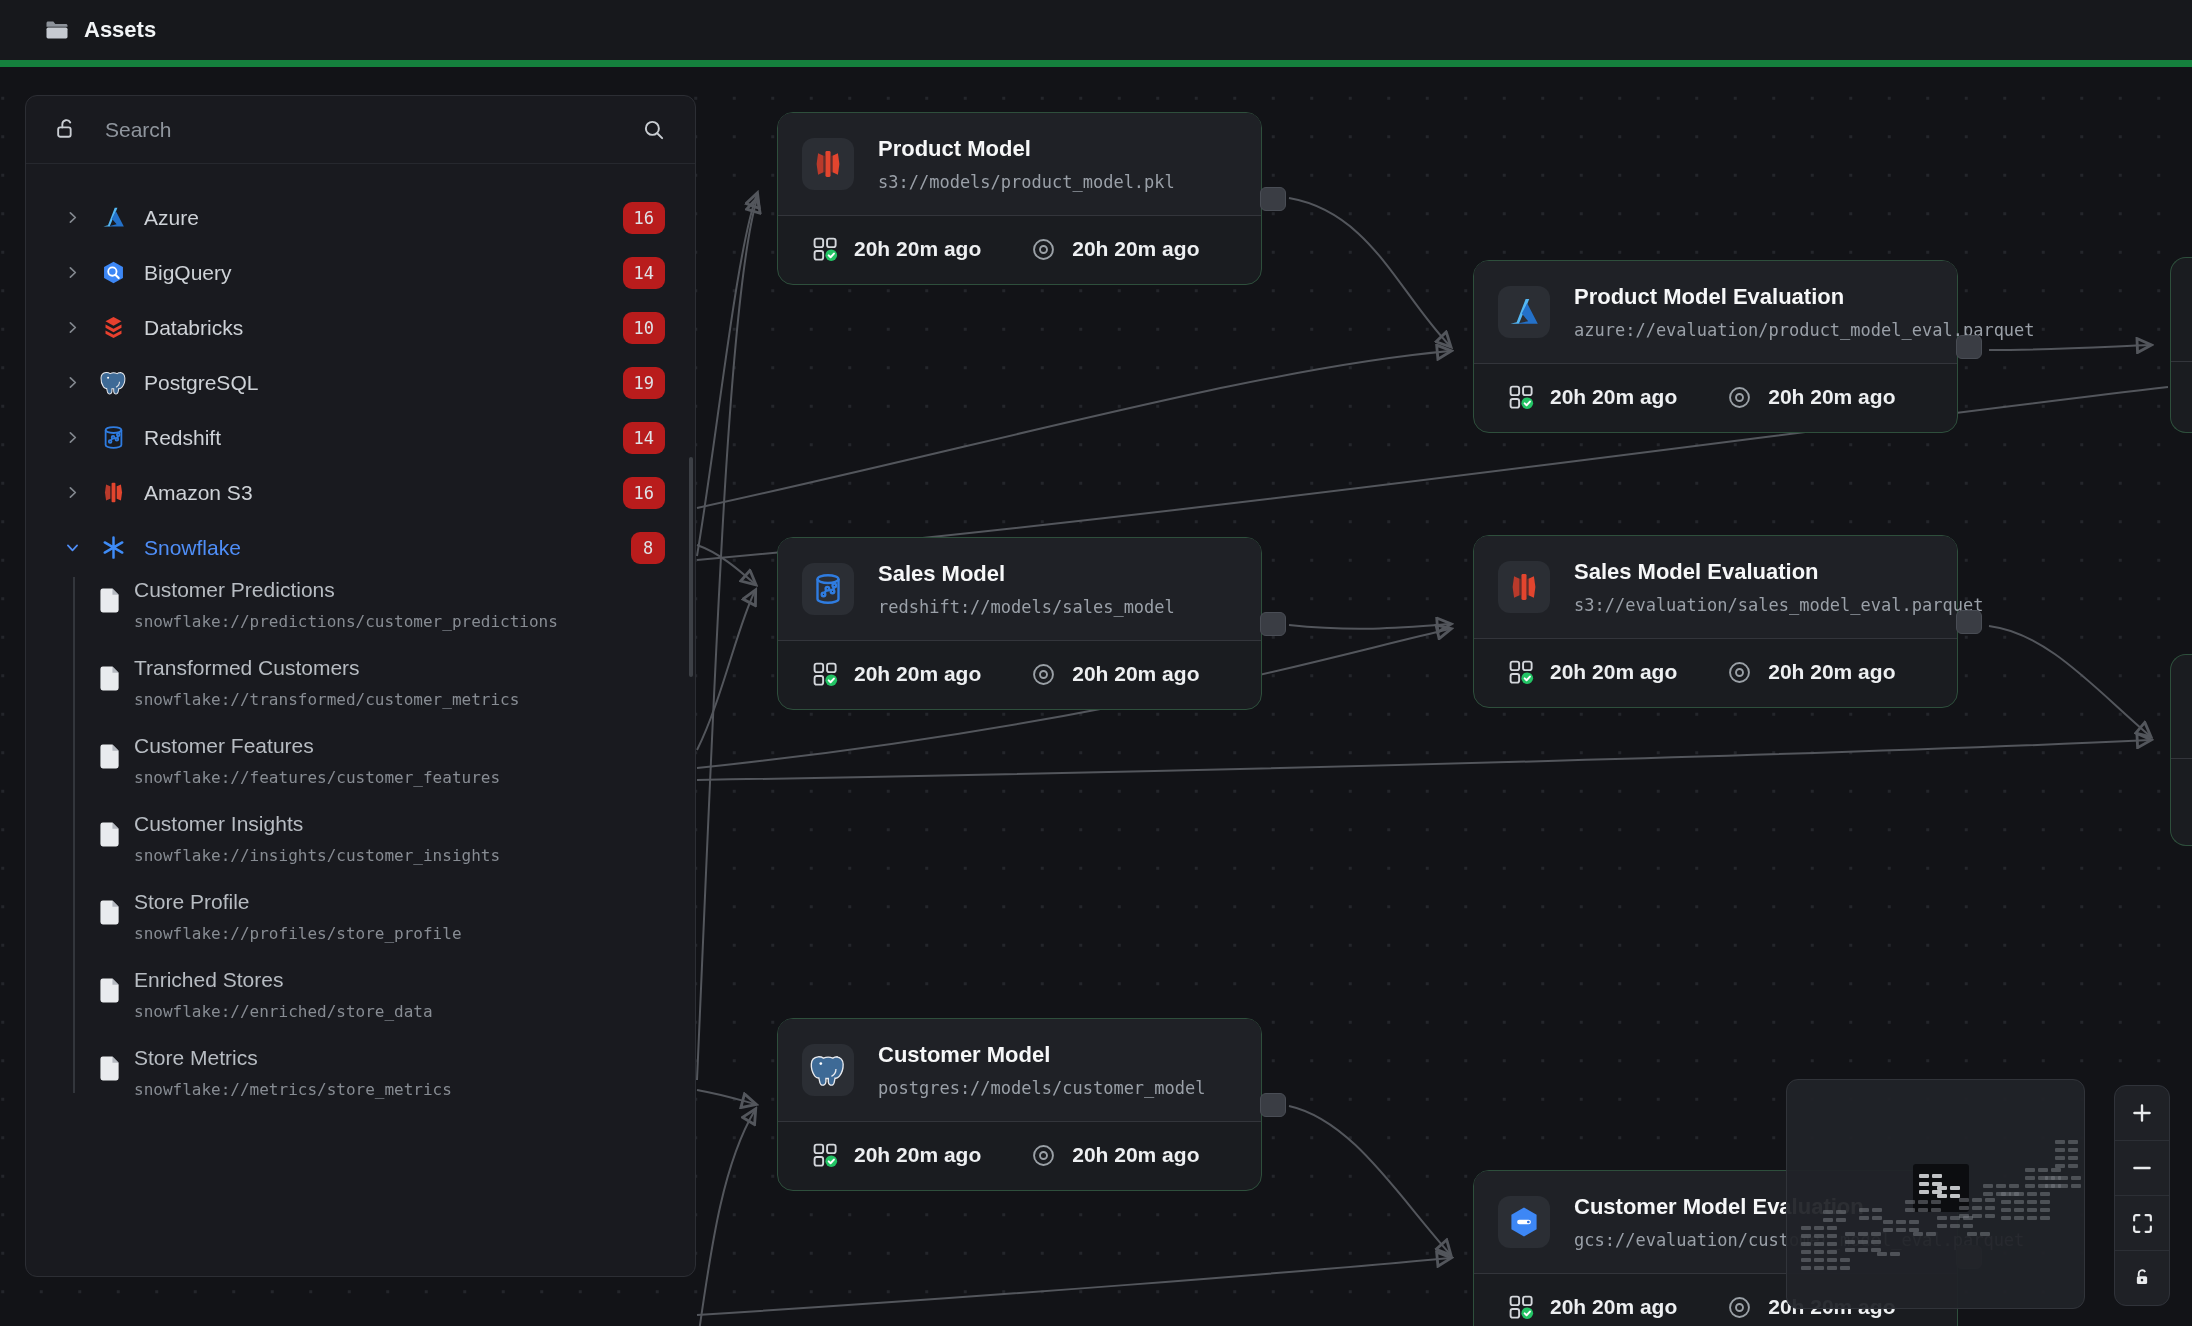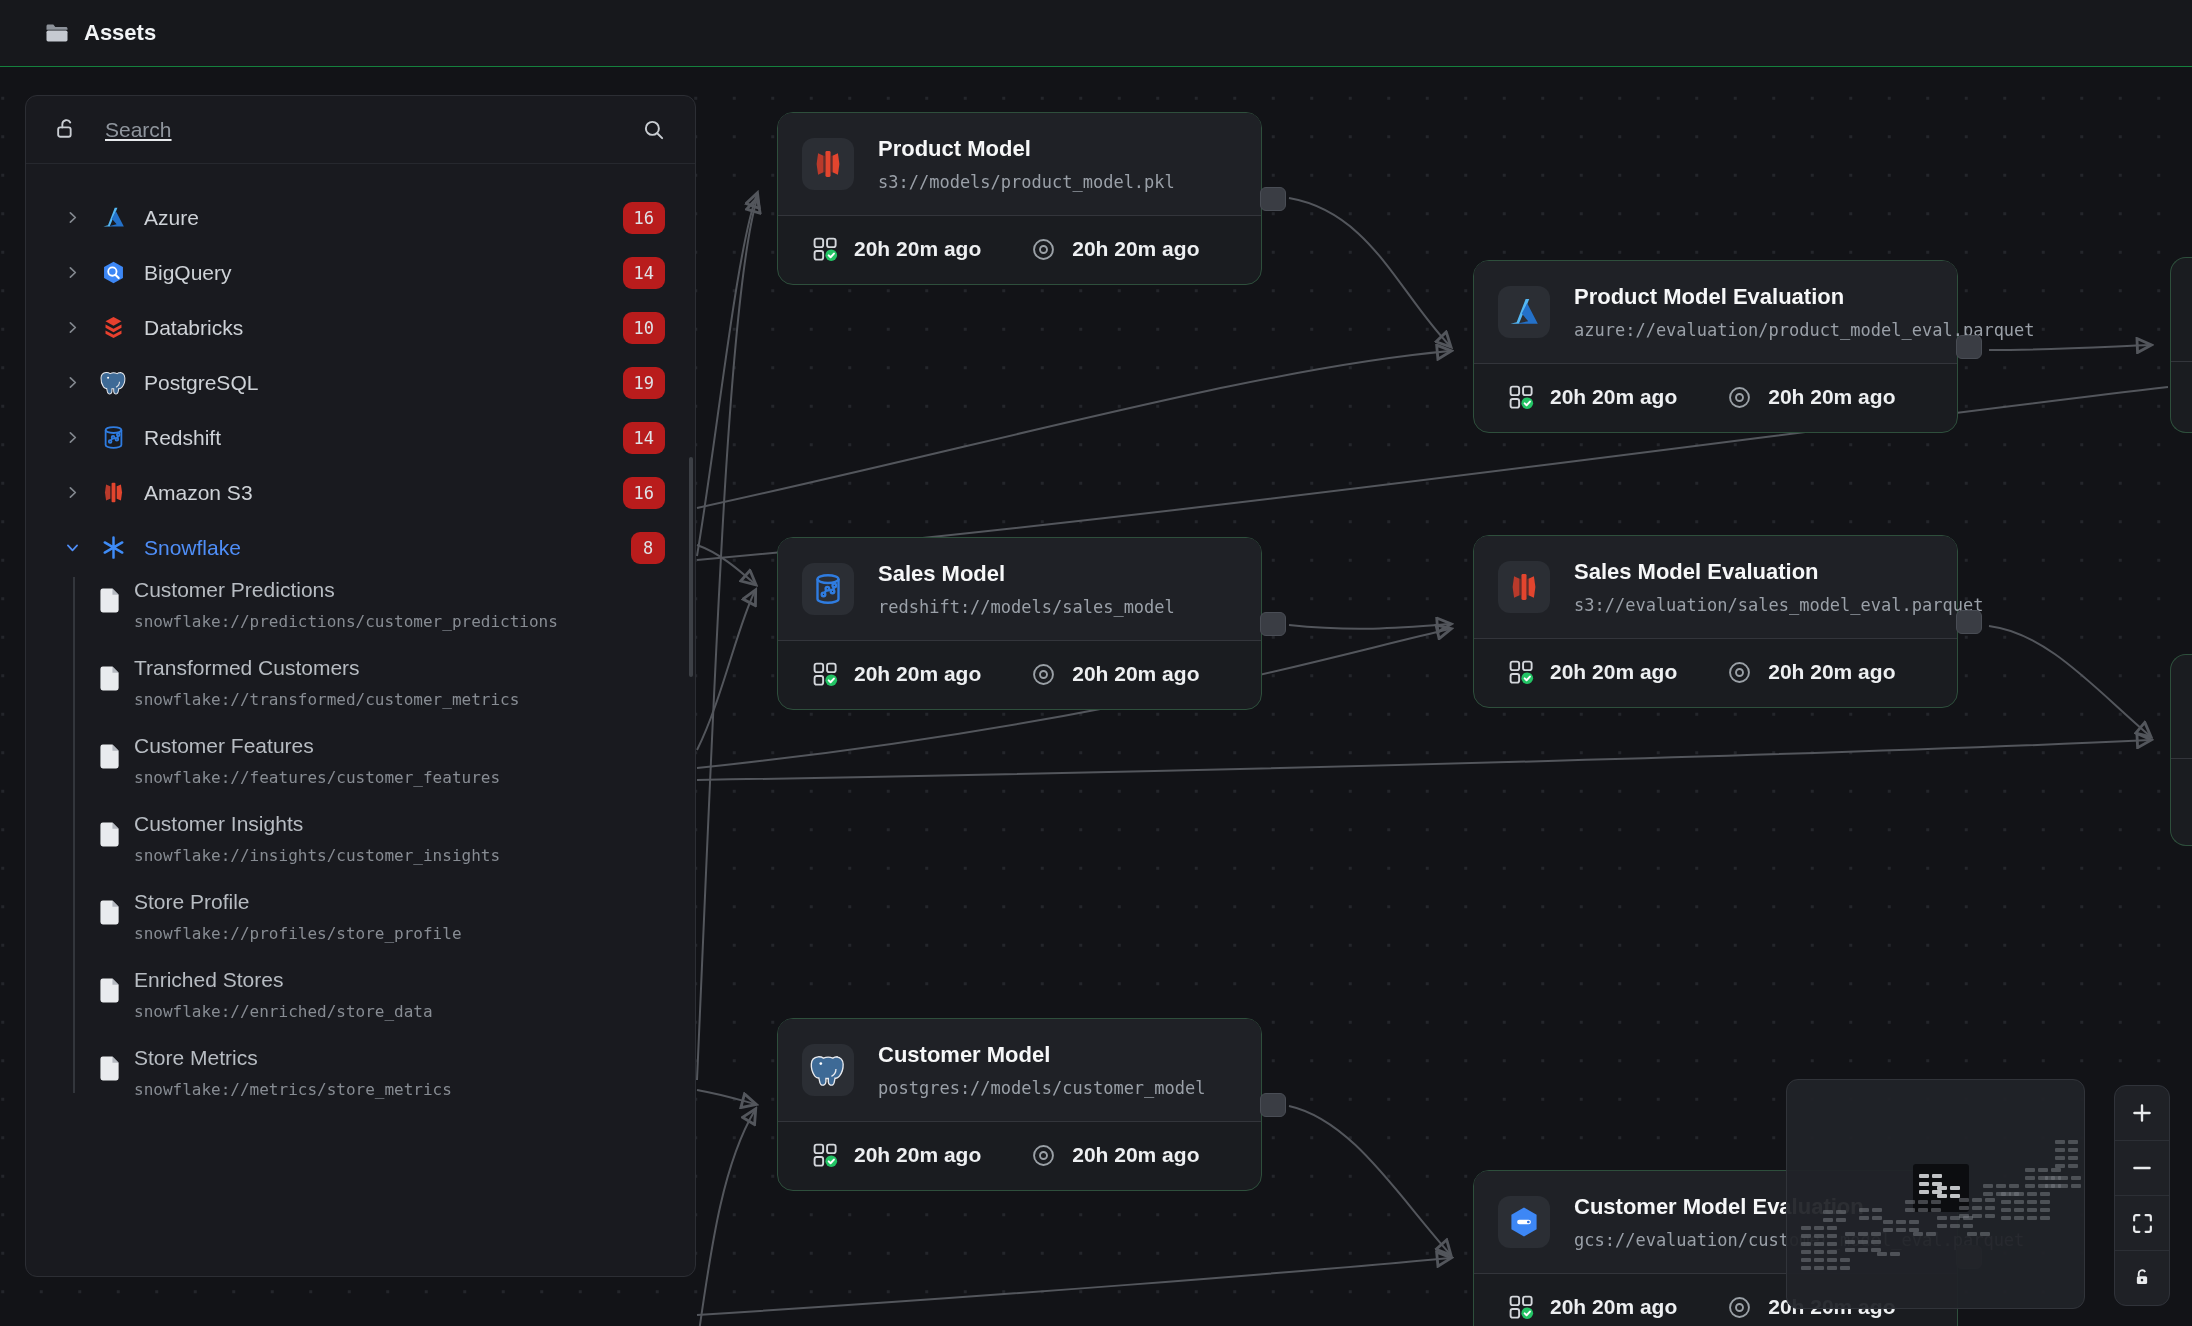--- a/index.html
+++ b/index.html
@@ -1,20 +1,20 @@
 <!DOCTYPE html>
 <html><head>
 <meta charset="utf-8">
 <style>
   html,body{margin:0;padding:0;background:#101114;overflow:hidden;}
   #stage{position:relative;width:2192px;height:1326px;background:#121317;
          font-family:"Liberation Sans",sans-serif;-webkit-font-smoothing:antialiased;}
   
   .topbar{position:absolute;left:0;top:0;width:100%;height:67px;background:#17181c;
-          border-bottom:1px solid #15803d;display:flex;align-items:center;gap:15px;
+          border-bottom:7px solid #15803d;display:flex;align-items:center;gap:15px;
           padding-left:45px;box-sizing:border-box;z-index:10;}
   .topbar .title{font-size:22px;font-weight:700;color:#f2f4f6;}
   
   .canvas{position:absolute;left:0;top:67px;right:0;bottom:0;
           background-image:radial-gradient(#24262b 1.6px,transparent 1.8px);
           background-size:38.5px 38.5px;background-position:22px 12px;z-index:0;}
   svg.edges{position:absolute;left:0;top:0;z-index:1;pointer-events:none;}
   svg.edges path{fill:none;stroke:#53565c;stroke-width:2;}
   
   .gnode{position:absolute;width:485px;height:173px;background:#1a1c20;
@@ -35,21 +35,21 @@
   
   .sliver{position:absolute;left:2170px;width:40px;background:#1a1c20;border:1.5px solid #2e4f3c;
           border-right:none;border-radius:16px 0 0 16px;z-index:2;box-sizing:border-box;}
   .sliver::after{content:"";position:absolute;left:0;right:0;top:103px;height:1px;background:#33353b;}
   
   .sidebar{position:absolute;left:25px;top:95px;width:671px;height:1182px;background:#191a1f;
            border:1px solid #2c2e34;border-radius:12px;z-index:5;box-sizing:border-box;overflow:hidden;}
   .searchrow{height:68px;display:flex;align-items:center;gap:24px;padding:0 28px;
              border-bottom:1px solid #26282e;box-sizing:border-box;}
   .searchrow input{flex:1;background:transparent;border:none;outline:none;font-size:21px;
-                   color:#e7e9ec;font-family:"Liberation Sans",sans-serif;text-decoration:underline;}
+                   color:#e7e9ec;font-family:"Liberation Sans",sans-serif;}
   .searchrow input::placeholder{color:#8f959d;}
   .list{position:relative;padding-top:26px;}
   .prow{height:55px;display:flex;align-items:center;padding-left:38px;position:relative;cursor:pointer;}
   .prow .chev{width:18px;height:18px;margin-right:18px;display:flex;align-items:center;}
   .prow .picon{width:27px;height:27px;margin-right:17px;display:flex;align-items:center;justify-content:center;}
   .prow .plabel{font-size:21px;color:#ced2d7;}
   .prow.sel .plabel{color:#4f8ef7;}
   .badge{position:absolute;right:30px;top:50%;transform:translateY(-50%);
          font-family:"DejaVu Sans Mono",monospace;font-size:17px;color:#dfe2e6;background:#b91c1c;
          padding:6px 11px;border-radius:9px;min-width:12px;text-align:center;}

